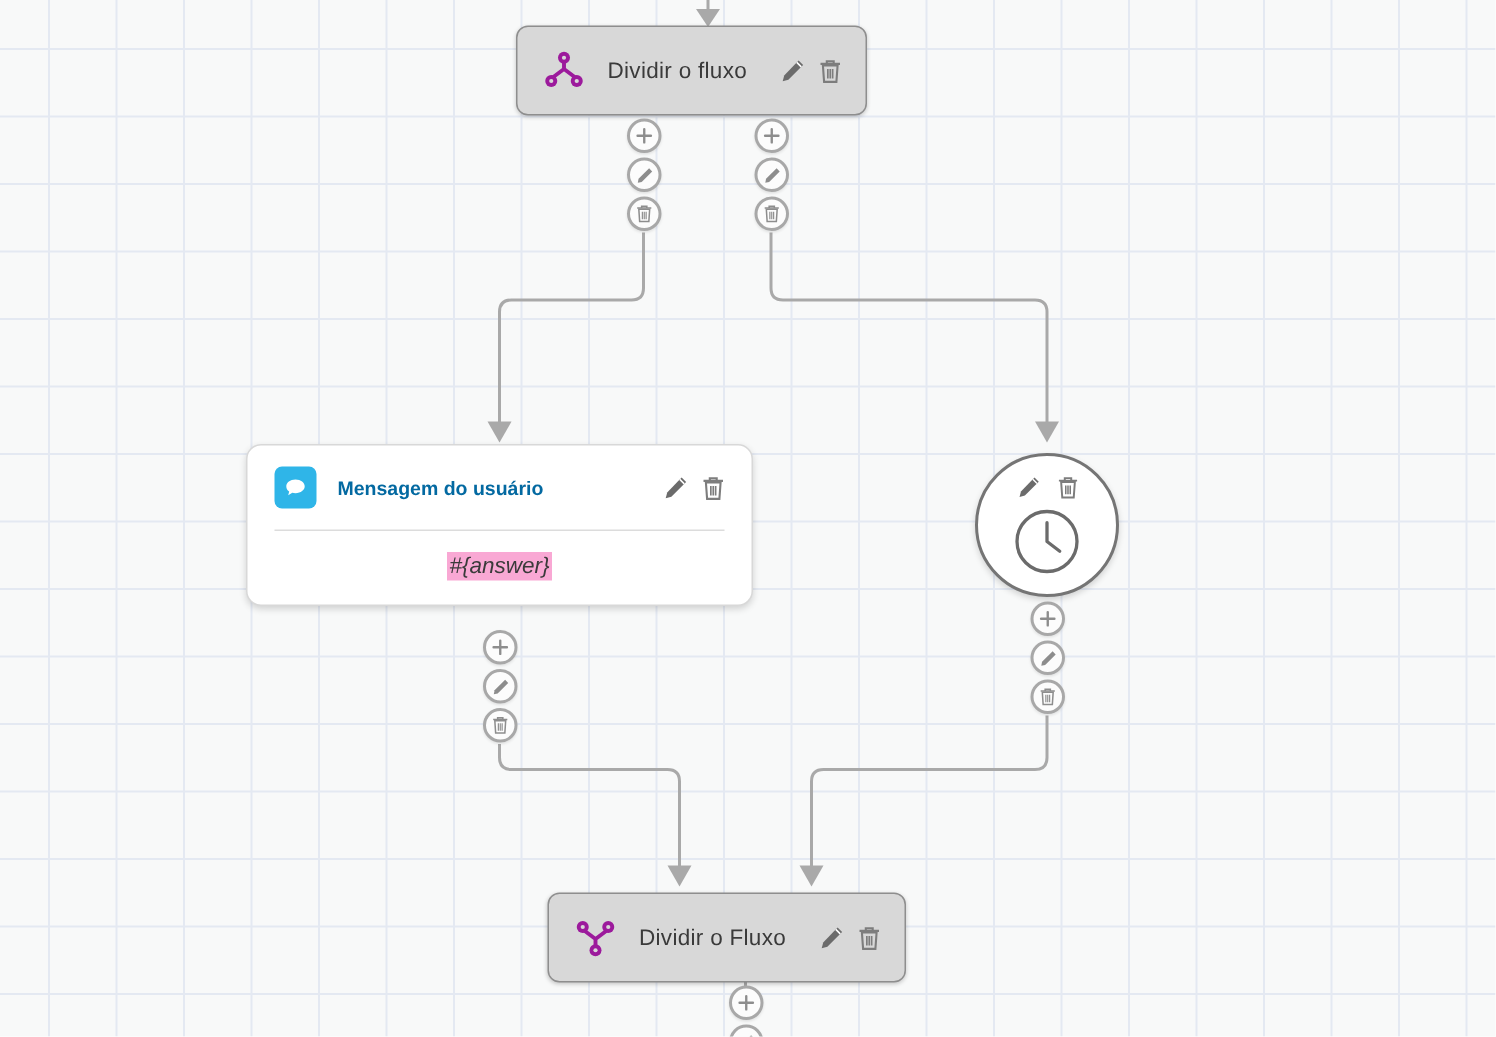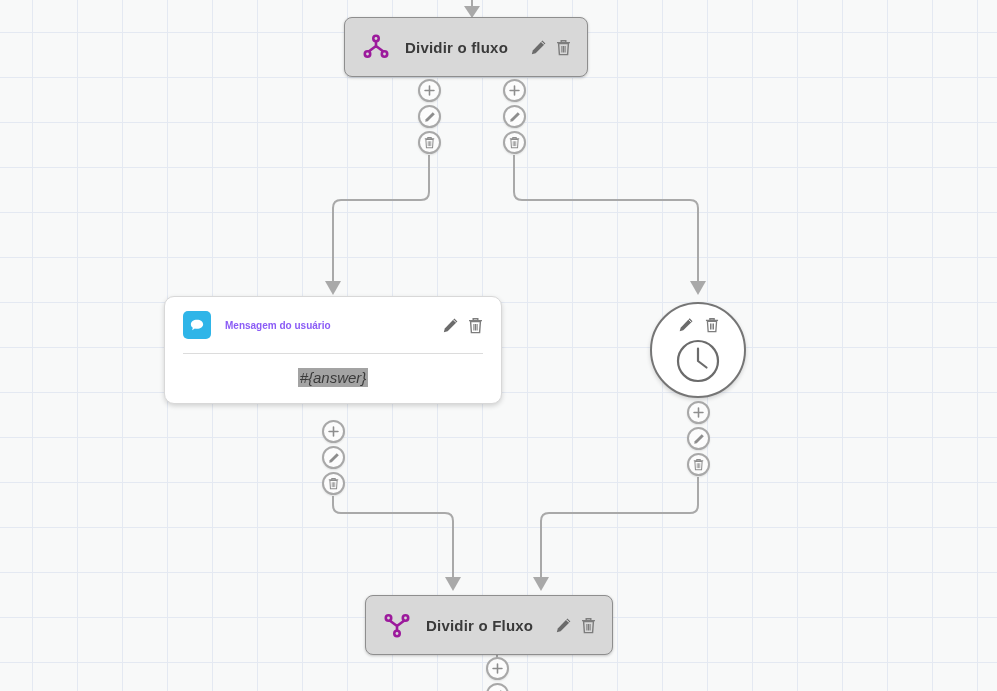--- a/index.html
+++ b/index.html
@@ -51,21 +51,21 @@
     background: #d8d8d8;
     border: 1px solid #8e8e8e;
     border-radius: 8px;
     box-shadow: 0 1px 3px rgba(0,0,0,0.22);
     padding: 0 16px;
     height: 60px;
     gap: 0;
   }
   .node-gray .node-title {
     font-size: 15px;
-    font-weight: bold;
+    font-weight: normal;
     color: #3a3a3a;
     letter-spacing: 0.2px;
     white-space: nowrap;
   }
 
   
   .node-card {
     background: #ffffff;
     border: 1px solid #d8d8d8;
     border-radius: 10px;
@@ -73,39 +73,39 @@
     flex-direction: column;
     align-items: stretch;
     padding: 14px 18px 16px 18px;
   }
   .card-head {
     display: flex;
     align-items: center;
     gap: 0;
   }
   .card-head .node-title {
-    font-size: 10px;
+    font-size: 13px;
     font-weight: bold;
-    color: #8b5cf6;
+    color: #0369a1;
     white-space: nowrap;
   }
   .card-divider {
     height: 1px;
     background: #dcdcdc;
     margin: 14px 0 0 0;
   }
   .card-body {
     text-align: center;
     padding-top: 15px;
   }
   .var-token {
     font-style: italic;
     font-size: 15px;
     color: #3a3a3a;
-    background: #a3a3a3;
+    background: #f9a8d4;
     padding: 1px 2px;
   }
 
   
   .node-circle {
     width: 96px;
     height: 96px;
     border-radius: 50%;
     background: #ffffff;
     border: 2px solid #757575;

